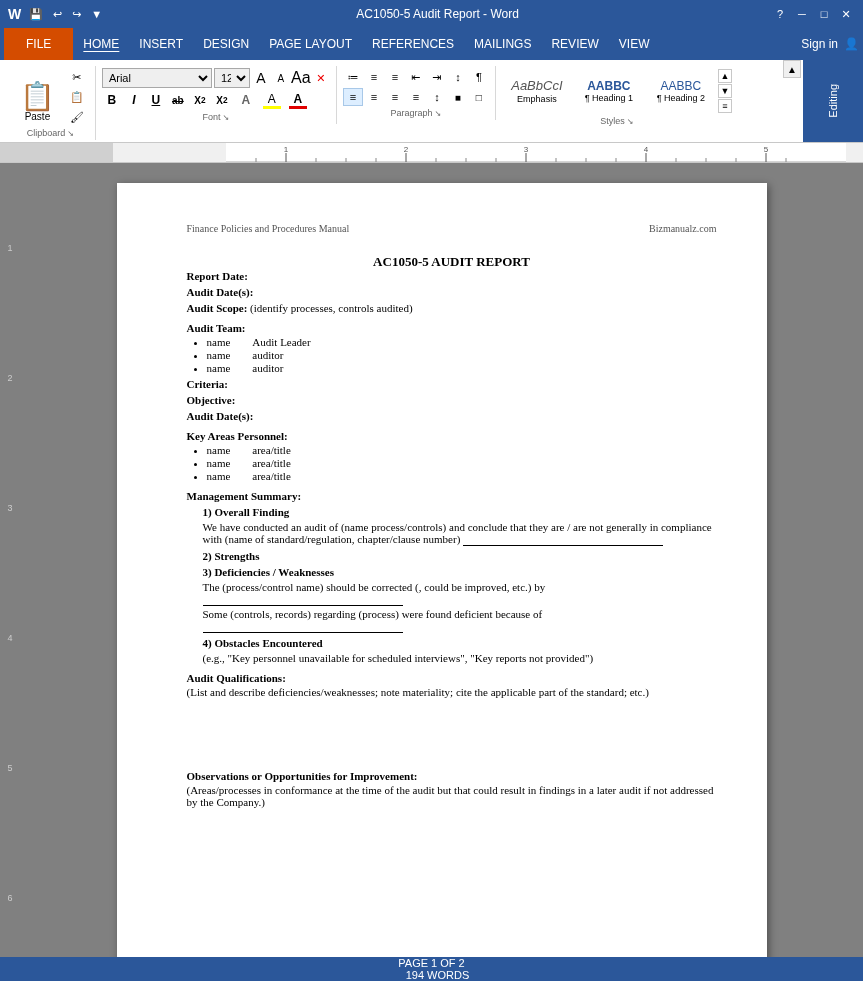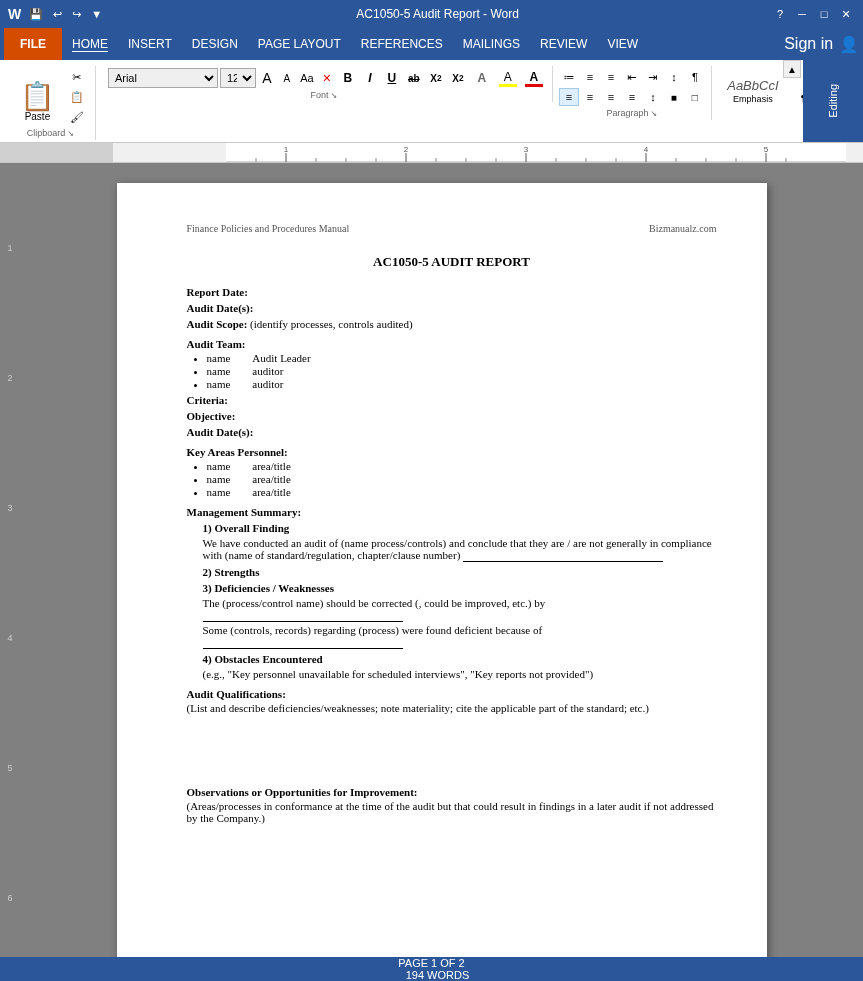--- a/index.html
+++ b/index.html
@@ -26,38 +26,38 @@
     .menu-bar {
       background: #2b579a;
       display: flex;
       align-items: center;
       height: 32px;
       padding: 0 4px;
     }
     .file-btn {
       background: #d44c00;
       color: #fff;
-      padding: 6px 16px;
+      padding: 6px 22px;
       font-size: 12px;
-      font-weight: bold;
+      font-weight: normal;
       cursor: pointer;
       height: 32px;
       display: flex;
       align-items: center;
     }
     .menu-item {
       color: #fff;
       padding: 0 10px;
       height: 32px;
       display: flex;
       align-items: center;
       font-size: 12px;
       cursor: pointer;
     }
-    .menu-signin { margin-left: auto; color: #fff; font-size: 16px; display: flex; align-items: center; gap: 6px; }
+    .menu-signin { margin-left: auto; color: #fff; font-size: 12px; display: flex; align-items: center; gap: 6px; }
 
     
     .ribbon {
       background: #fff;
       border-bottom: 1px solid #c8c8c8;
       padding: 4px 0 0 0;
     }
     .ribbon-groups {
       display: flex;
       align-items: flex-start;
@@ -96,21 +96,21 @@
     }
     .paste-icon { font-size: 28px; line-height: 1; }
     .small-btn-group { display: flex; flex-direction: column; gap: 2px; }
     .small-btn {
       width: 24px; height: 18px;
       display: flex; align-items: center; justify-content: center;
       font-size: 11px; cursor: pointer; border: 1px solid transparent;
     }
 
     
-    .font-controls { display: flex; flex-direction: row; gap: 2px; margin-left: 6px; }
+    .font-controls { display: flex; flex-direction: column; gap: 2px; }
     .font-row1 { display: flex; align-items: center; gap: 2px; }
     .font-row2 { display: flex; align-items: center; gap: 2px; }
     .font-select {
       height: 20px; font-size: 11px; border: 1px solid #a8a8a8;
       padding: 0 2px; width: 110px; cursor: pointer;
     }
     .font-size-select {
       height: 20px; font-size: 11px; border: 1px solid #a8a8a8;
       padding: 0 2px; width: 36px; cursor: pointer;
     }
@@ -215,21 +215,20 @@
     .page-header {
       display: flex; justify-content: space-between;
       margin-bottom: 20px;
       font-size: 10px; color: #555;
       border-bottom: none;
     }
     .doc-title {
       text-align: center;
       font-weight: bold;
       font-size: 13px;
-      margin-bottom: 16px;
       font-family: 'Times New Roman', Times, serif;
     }
     .section-label { font-weight: bold; margin-bottom: 2px; margin-top: 8px; font-size: 11px; }
     .section-text { font-size: 11px; margin-bottom: 4px; }
     .bullet-list { margin-left: 20px; margin-bottom: 4px; list-style: disc; }
     .bullet-list li { font-size: 11px; margin-bottom: 1px; }
     .sub-title { font-weight: bold; font-size: 11px; margin-bottom: 3px; }
     .sub-text { font-size: 11px; margin-bottom: 2px; }
     .underline-fill { display: inline-block; border-bottom: 1px solid #000; width: 200px; }
     .section-indented { margin-left: 16px; }
@@ -329,21 +328,21 @@
           <div class="font-controls">
             <div class="font-row1">
               <select class="font-select">
                 <option>Arial</option>
               </select>
               <select class="font-size-select">
                 <option>12</option>
               </select>
               <div class="font-size-btn" style="font-size:14px;">A</div>
               <div class="font-size-btn" style="font-size:10px;">A</div>
-              <div class="font-size-btn" style="font-size:11px;text-align:center;">Aa</div>
+              <div class="font-size-btn" style="font-size:16px;text-align:center;">Aa</div>
               <div class="font-size-btn" style="font-size:11px;color:#e00;">✕</div>
             </div>
             <div class="font-row2">
               <div class="format-btn" style="font-weight:bold;">B</div>
               <div class="format-btn" style="font-style:italic;">I</div>
               <div class="format-btn" style="text-decoration:underline;">U</div>
               <div class="format-btn" style="text-decoration:line-through;font-size:10px;">ab</div>
               <div class="format-btn" style="font-size:10px;">X<sub>2</sub></div>
               <div class="format-btn" style="font-size:10px;">X<sup>2</sup></div>
               <div class="color-btn">

